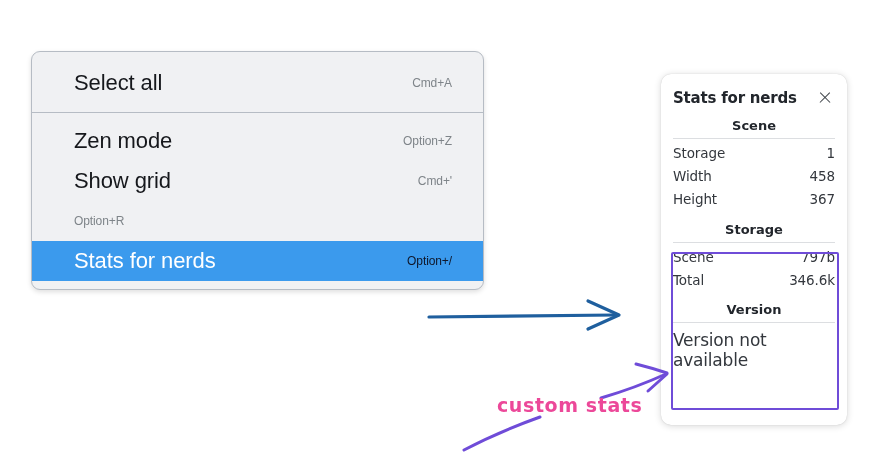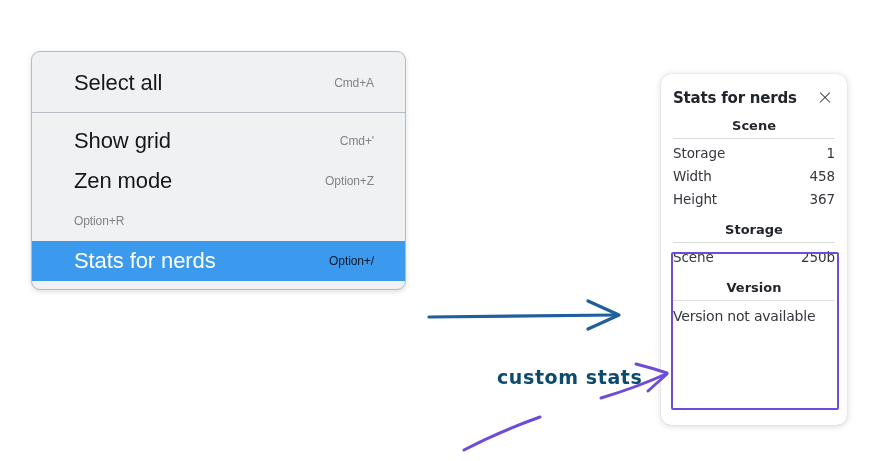--- a/index.html
+++ b/index.html
@@ -14,21 +14,21 @@
     overflow: hidden;
     font-family: "Liberation Sans", sans-serif;
     -webkit-font-smoothing: antialiased;
   }
 
   
   #context-menu {
     position: absolute;
     left: 31px;
     top: 51px;
-    width: 375px;
+    width: 453px;
     background: #f0f1f3;
     border: 1px solid #b6bcc4;
     border-radius: 9px;
     box-shadow: 0 2px 5px rgba(0,0,0,0.13);
     box-sizing: border-box;
     overflow: hidden;
   }
   .menu-section { padding: 8px 0; }
   .menu-section.first { padding-top: 11px; padding-bottom: 9px; }
   .menu-sep {
@@ -127,21 +127,21 @@
     justify-content: space-between;
     align-items: baseline;
     font-size: 13.5px;
     color: #33373d;
     padding: 3px 0;
     line-height: 1.25;
   }
   .sp-row .sp-key { letter-spacing: -0.1px; }
   .sp-row .sp-val { letter-spacing: -0.1px; }
   .sp-note {
-    font-size: 14px;
+    font-size: 17px;
     color: #33373d;
     padding: 4px 0 3px 0;
     letter-spacing: -0.2px;
   }
 
   
   #annot-box {
     position: absolute;
     left: 671px;
     top: 252px;
@@ -156,51 +156,51 @@
   
   #annot-layer {
     position: absolute;
     left: 0; top: 0;
     width: 873px; height: 461px;
     pointer-events: none;
   }
   #handwriting {
     position: absolute;
     left: 497px;
-    top: 366px;
+    top: 394px;
     font-family: "DejaVu Sans", sans-serif;
     font-size: 19px;
     font-weight: bold;
-    color: #0c4a6e;
+    color: #ec4899;
     letter-spacing: 0.6px;
     white-space: nowrap;
   }
 </style>
 </head>
 <body>
 
 <div id="context-menu">
 
   <div class="menu-section first">
     <div class="menu-item">
       <span class="mi-label">Select all</span>
       <span class="mi-shortcut">Cmd+A</span>
     </div>
   </div>
 
   <div class="menu-sep"></div>
 
   <div class="menu-section">
     <div class="menu-item">
+      <span class="mi-label">Zen mode</span>
+      <span class="mi-shortcut">Option+Z</span>
+    </div>
+    <div class="menu-item">
       <span class="mi-label">Show grid</span>
       <span class="mi-shortcut">Cmd+'</span>
-    </div>
-    <div class="menu-item">
-      <span class="mi-label">Zen mode</span>
-      <span class="mi-shortcut">Option+Z</span>
     </div>
     <div class="menu-item">
       <span class="mi-shortcut">Option+R</span>
     </div>
     <div class="menu-item selected">
       <span class="mi-label">Stats for nerds</span>
       <span class="mi-shortcut">Option+/</span>
     </div>
   </div>
 
@@ -227,21 +227,25 @@
     </div>
     <div class="sp-row">
       <span class="sp-key">Height</span>
       <span class="sp-val">367</span>
     </div>
 
     <div class="sp-section-title">Storage</div>
     <div class="sp-rule"></div>
     <div class="sp-row">
       <span class="sp-key">Scene</span>
-      <span class="sp-val">250b</span>
+      <span class="sp-val">797b</span>
+    </div>
+    <div class="sp-row">
+      <span class="sp-key">Total</span>
+      <span class="sp-val">346.6k</span>
     </div>
 
     <div class="sp-section-title">Version</div>
     <div class="sp-rule"></div>
     <div class="sp-note">Version not available</div>
 
   </div>
 </div>
 
 <div id="annot-box"></div>

